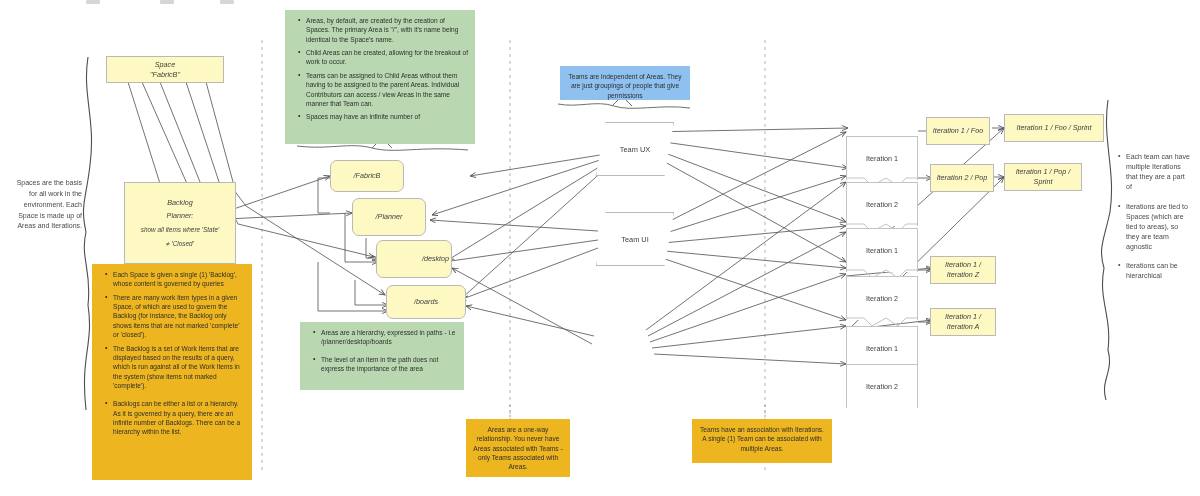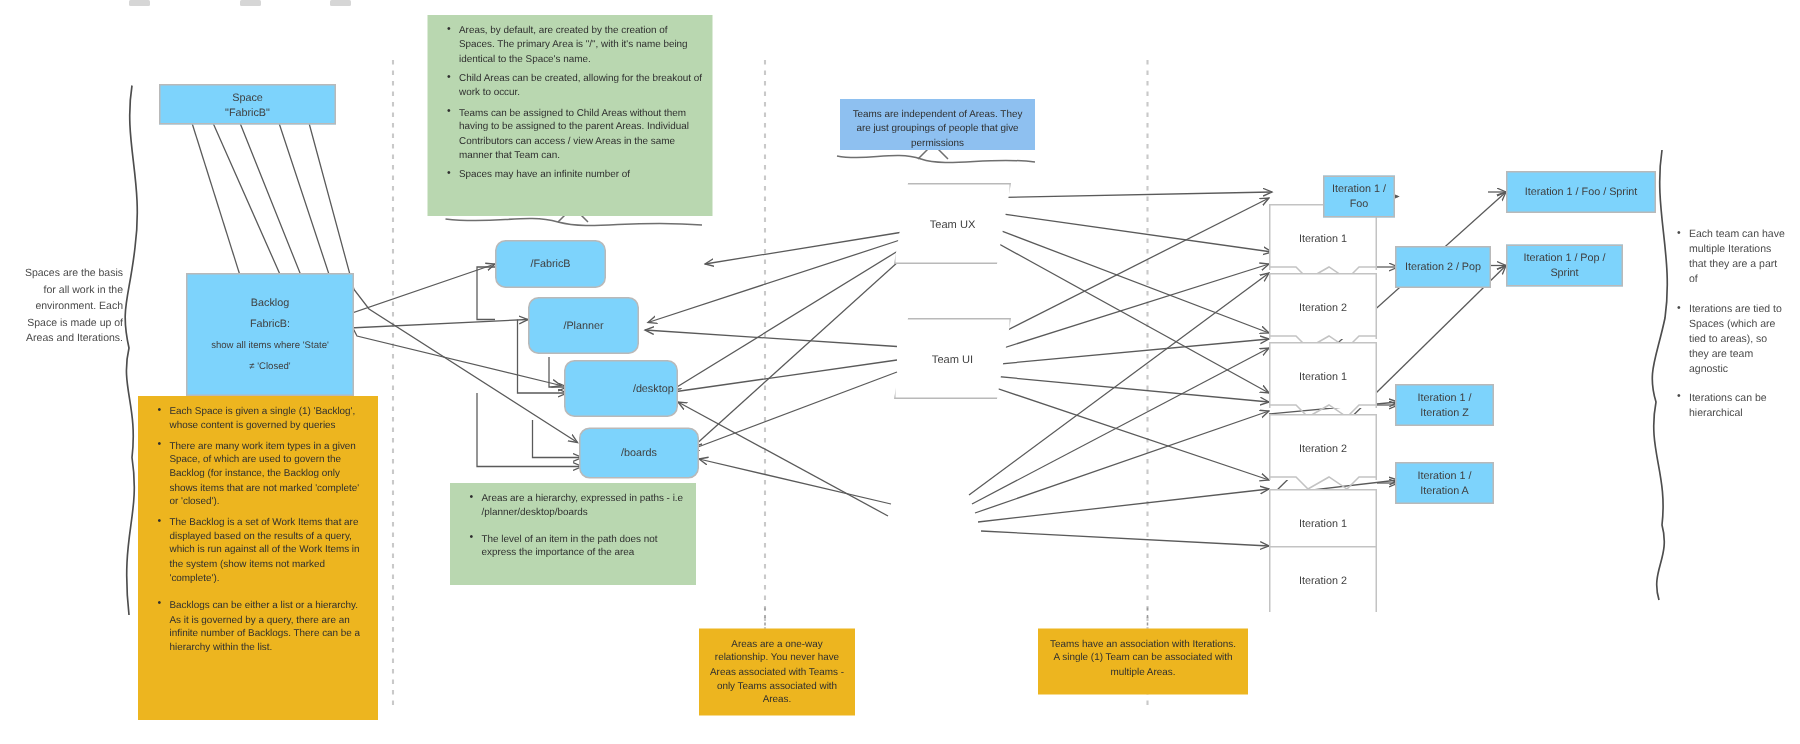--- a/index.html
+++ b/index.html
@@ -1,22 +1,22 @@
 <!DOCTYPE html>
 <html><head>
 <meta charset="utf-8">
 <style>
   html,body{margin:0;padding:0;background:#ffffff;}
   body{width:1200px;height:496px;overflow:hidden;font-family:"Liberation Sans",sans-serif;color:#3d3d3d;}
   #canvas{position:relative;width:1200px;height:496px;}
   svg#wires{position:absolute;left:0;top:0;width:1200px;height:496px;pointer-events:none;}
 
-  .node{position:absolute;box-sizing:border-box;border:1px solid #b9b9b9;background:#7dd3fc;
+  .node{position:absolute;box-sizing:border-box;border:1px solid #b9b9b9;background:#fef9c3;
         display:flex;align-items:center;justify-content:center;text-align:center;
-        font-size:7.2px;line-height:1.35;color:#3f3f3f;border-radius:2px;}
+        font-size:7.2px;line-height:1.35;color:#3f3f3f;border-radius:2px;font-style:italic;}
   .node.rounded{border-radius:7px;}
   .node.plain{border-radius:0;}
   .node .lbl{padding:1px 3px;}
 
   
   .team{position:absolute;width:78px;height:54px;}
   .team .shape{position:absolute;inset:0;border:1px solid #b9b9b9;background:#fff;
       clip-path:polygon(12% 0,100% 0,88% 100%,0% 100%);}
   .team .lbl{position:absolute;inset:0;display:flex;align-items:center;justify-content:center;
       font-size:7.4px;color:#3f3f3f;}
@@ -142,21 +142,21 @@
   <div class="node plain" style="left:106px;top:56px;width:118px;height:27px;">
     <div class="lbl">
       <span>Space</span><br>
       <span>"FabricB"</span>
     </div>
   </div>
 
   <div class="node plain" style="left:124px;top:182px;width:112px;height:82px;">
     <div class="lbl" style="line-height:1.9;">
       <span>Backlog</span><br>
-      <span>FabricB:</span><br>
+      <span>Planner:</span><br>
       <span style="font-size:6.4px;">show all items where 'State'</span><br>
       <span style="font-size:6.4px;">≠ 'Closed'</span>
     </div>
   </div>
 
   <div class="node rounded" style="left:330px;top:160px;width:74px;height:32px;">
     <span class="lbl">/FabricB</span>
   </div>
   <div class="node rounded" style="left:352px;top:198px;width:74px;height:38px;">
     <span class="lbl">/Planner</span>
@@ -215,21 +215,21 @@
       <path d="M0,0 L18,0 L26,8 L40,0 L52,8 L60,0 L72,0" fill="none" stroke="#c3c3c3" stroke-width="1"></path>
     </svg>
     <div class="lbl">Iteration 1</div>
   </div>
 
   <div class="iter" style="left:846px;top:340px;">
     <div class="shape"></div>
     <div class="lbl">Iteration 2</div>
   </div>
 
-  <div class="node plain" style="left:882px;top:117px;width:48px;height:28px;">
+  <div class="node plain" style="left:926px;top:117px;width:64px;height:28px;">
     <span class="lbl">Iteration 1 / Foo</span>
   </div>
   <div class="node plain" style="left:930px;top:164px;width:64px;height:28px;">
     <span class="lbl">Iteration 2 / Pop</span>
   </div>
   <div class="node plain" style="left:930px;top:256px;width:66px;height:28px;">
     <span class="lbl">Iteration 1 / Iteration Z</span>
   </div>
   <div class="node plain" style="left:930px;top:308px;width:66px;height:28px;">
     <span class="lbl">Iteration 1 / Iteration A</span>

